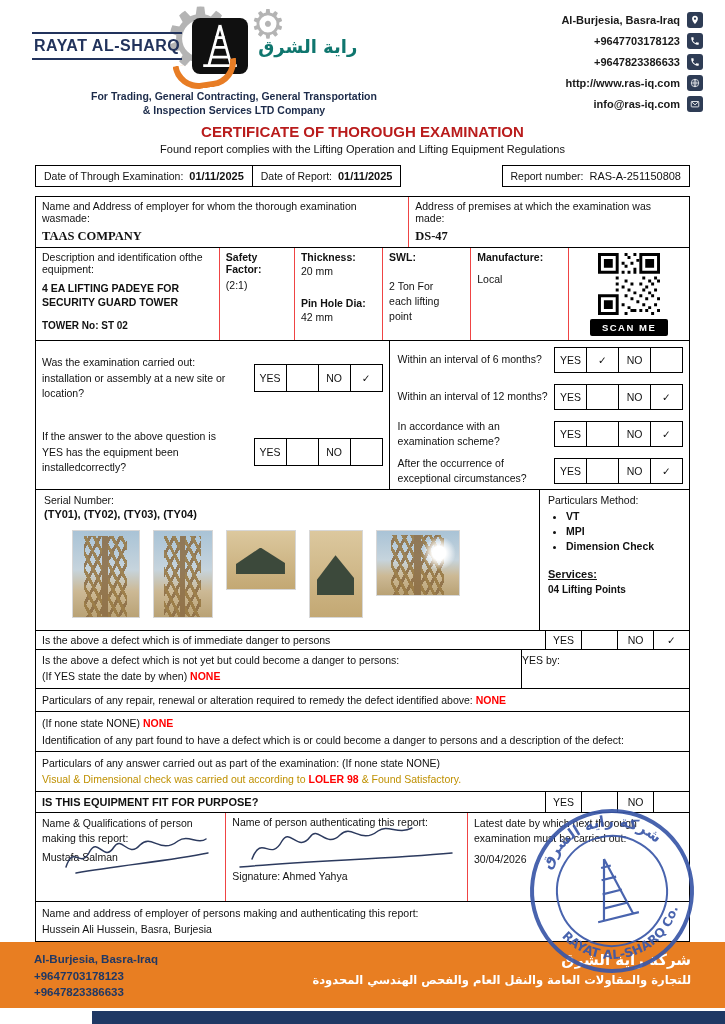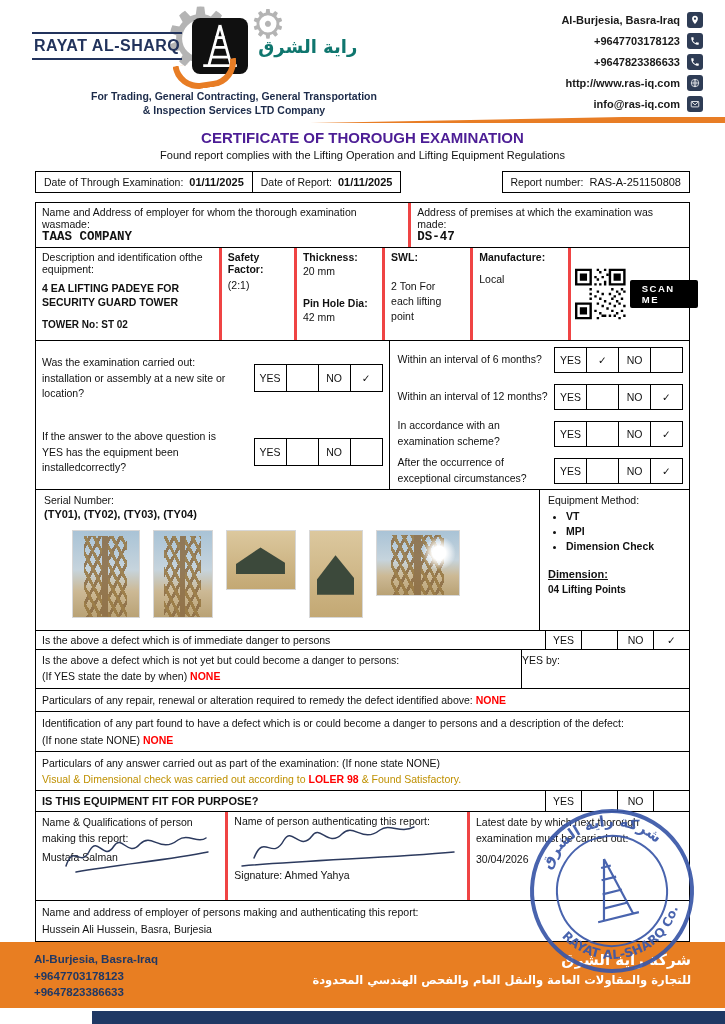--- a/index.html
+++ b/index.html
@@ -29,57 +29,57 @@
   .contact-text { font-size:11px; font-weight:bold; color:#1a1a1a; }
   .contact-icon { width:16px; height:16px; background:#2e3c55; border-radius:3px; display:flex; align-items:center; justify-content:center; flex:0 0 auto; }
   .contact-icon svg { width:10px; height:10px; }
 
   
   .ribbon-wrap { height:18px; position:relative; overflow:hidden; }
   .ribbon { position:absolute; left:-12px; right:-12px; top:5px; height:10px; background:#e87d25; transform:rotate(-1.1deg); }
 
   
   .title-block { text-align:center; padding-top:6px; }
-  .cert-title { font-size:15px; font-weight:bold; color:#4c1d95; }
+  .cert-title { font-size:15px; font-weight:bold; color:#b91c1c; }
   .cert-sub { font-size:11px; margin-top:3px; }
 
   
   .content { margin:0 35px; font-size:10.5px; }
   .lbl { font-size:10.5px; }
   .blbl { font-size:10.5px; font-weight:bold; }
   .red { color:#ff0000; font-weight:bold; }
   .gold { color:#bf9000; }
 
   .dates-row { display:flex; margin-top:10px; }
   .dates-box { border:1px solid #000; padding:4px 8px; display:flex; gap:6px; align-items:center; }
   .dates-box.b2 { margin-left:-1px; }
   .dates-box.b3 { margin-left:auto; }
   .dval { font-weight:bold; font-size:11px; }
   .dval2 { font-size:11px; }
 
   .form-table { margin-top:9px; }
   .trow { border:1px solid #000; display:flex; }
   .trow + .trow { margin-top:-1px; }
   .cell { padding:3px 6px; }
-  .cell + .cell { border-left:3px solid #ef4444; }
+  .cell + .cell { border-left:1px solid #ef4444; }
 
   
   .r-employer .c-left { flex:0 0 57%; }
   .r-employer .c-right { flex:1; }
   .r-employer .cell { min-height:42px; }
-  .vname { font-family:Liberation Mono, monospace; font-weight:bold; font-size:12.5px; }
+  .vname { font-family:Liberation Serif, serif; font-weight:bold; font-size:12.5px; margin-top:5px; }
 
   
   .r-equip .cell { min-height:92px; }
   .eq1 { flex:0 0 28%; }
   .eq2 { flex:0 0 11.5%; }
   .eq3 { flex:0 0 13.5%; }
   .eq4 { flex:0 0 13.5%; }
   .eq5 { flex:0 0 15%; }
-  .eq6 { flex:1; display:flex; flex-direction:row; align-items:center; justify-content:center; gap:4px; padding:4px; }
+  .eq6 { flex:1; display:flex; flex-direction:column; align-items:center; justify-content:center; gap:4px; padding:4px; }
   .eqv { font-weight:bold; font-size:10.5px; margin-top:6px; line-height:1.35; }
   .tower-no { font-weight:bold; font-size:10px; margin-top:10px; }
   .scanme { background:#000; color:#fff; font-weight:bold; font-size:9.5px; letter-spacing:1.5px;
             padding:3px 12px; border-radius:2px; }
 
   
   .r-q { min-height:150px; }
   .q-left { flex:0 0 54%; display:flex; flex-direction:column; }
   .q-right { flex:1; border-left:1px solid #000; display:flex; flex-direction:column; }
   .q-block { display:flex; align-items:center; padding:6px 6px; flex:1;gap:16px; }
@@ -393,27 +393,27 @@
             <div class="photo p4 padeye">
                 <div class="ph-padeye"></div>
               </div>
             <div class="photo p5">
                 <div class="ph-frame"></div>
                 <div class="ph-sun"></div>
               </div>
           </div>
         </div>
         <div class="serial-side">
-          <div class="lbl">Equipment Method:</div>
+          <div class="lbl">Particulars Method:</div>
           <ul class="methods">
             <li>VT</li>
             <li>MPI</li>
             <li>Dimension Check</li>
           </ul>
-          <div class="qty-lbl">Dimension:</div>
+          <div class="qty-lbl">Services:</div>
           <div class="qty-val">04 Lifting Points</div>
         </div>
       </div>
 
       <div class="trow">
         <div class="d-lbl">Is the above a defect which is of immediate danger to persons</div>
         <div class="yn-strip">
           <div class="yn-cell2">YES</div>
           <div class="yn-cell2 chk"></div>
           <div class="yn-cell2">NO</div>
@@ -436,25 +436,25 @@
 
       <div class="trow">
         <div class="oneline">
           <span>Particulars of any repair, renewal or alteration required to remedy the defect identified above:</span>
           <span class="red">NONE</span>
         </div>
       </div>
 
       <div class="trow">
         <div class="twoline">
-          <div>Identification of any part found to have a defect which is or could become a danger to persons and a description of the defect:</div>
           <div>
             <span>(If none state NONE)</span>
             <span class="red">NONE</span>
           </div>
+          <div>Identification of any part found to have a defect which is or could become a danger to persons and a description of the defect:</div>
         </div>
       </div>
 
       <div class="trow">
         <div class="twoline">
           <div>Particulars of any answer carried out as part of the examination: (If none state NONE)</div>
           <div>
             <span class="gold">Visual &amp; Dimensional check was carried out according to</span>
             <span class="red">LOLER 98</span>
             <span class="gold">&amp; Found Satisfactory.</span>

